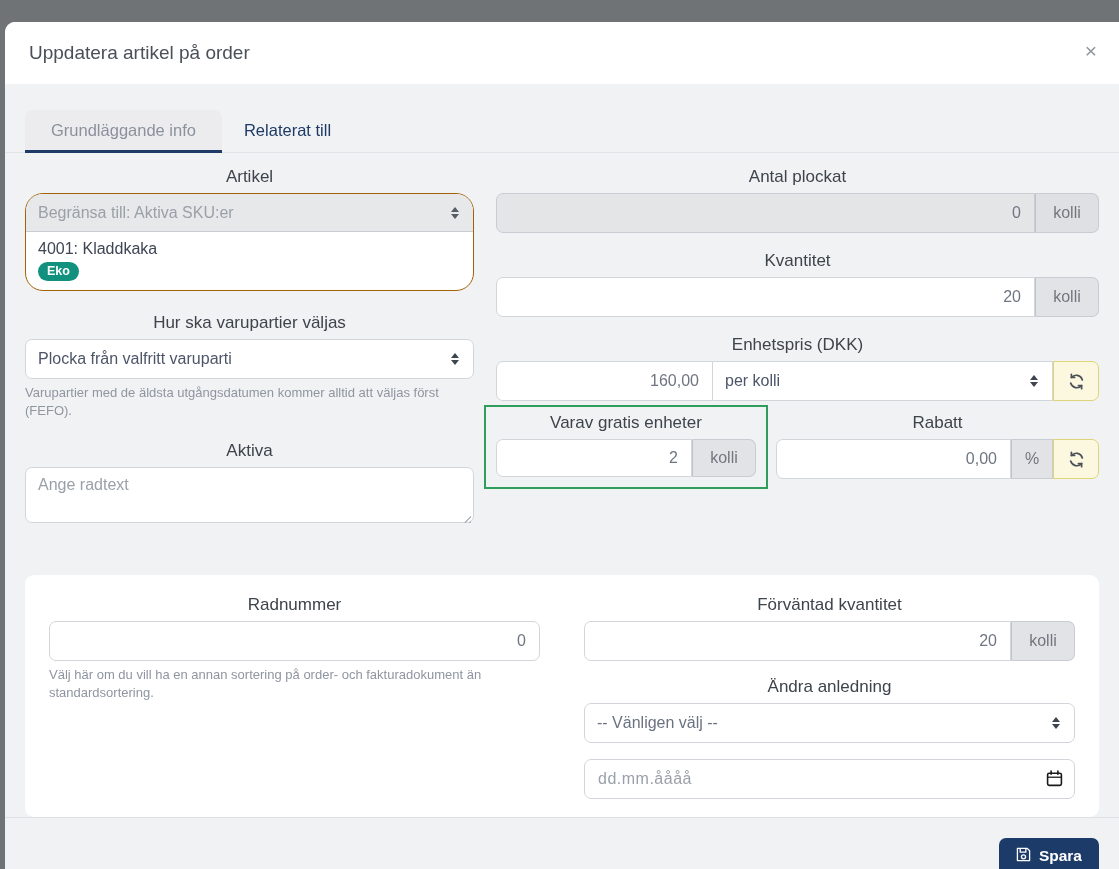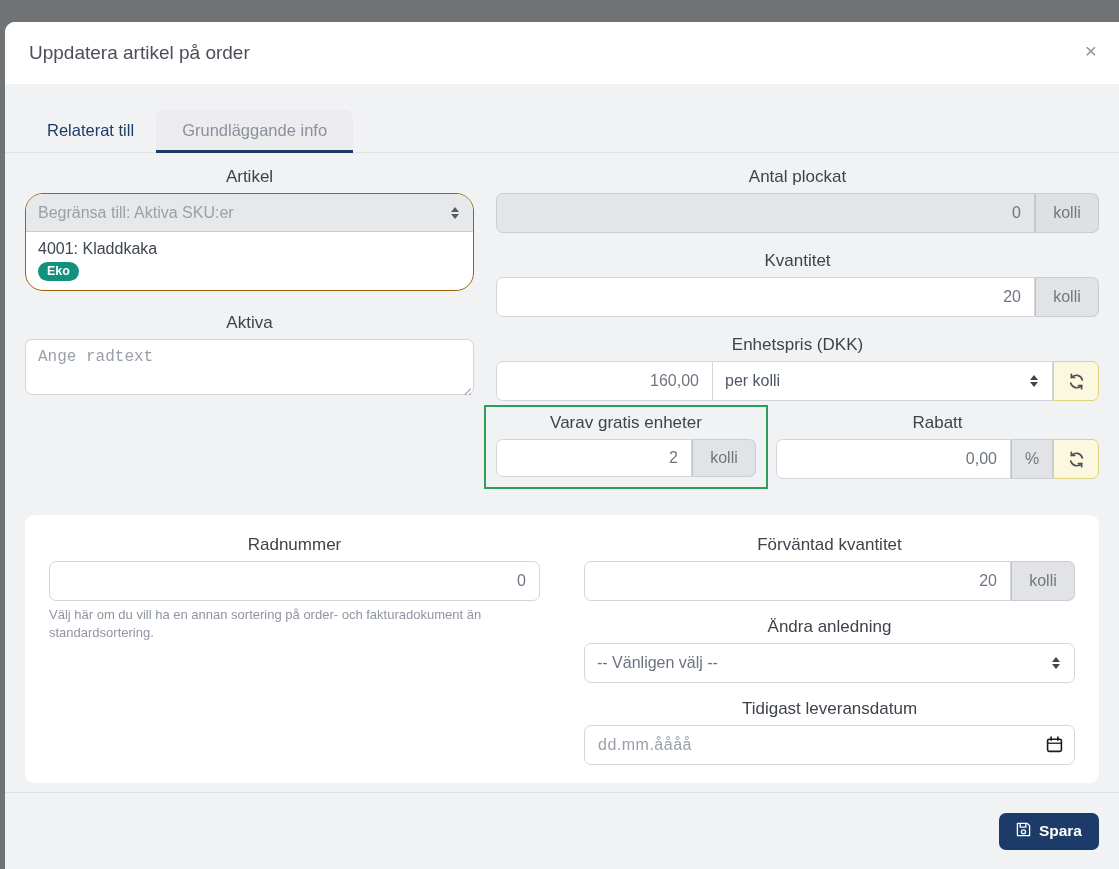--- a/index.html
+++ b/index.html
@@ -50,21 +50,21 @@
          cursor:pointer; }
   .sel .sorticon { margin-left:auto; }
 
   .sorticon { width:12px; height:14px; flex:none; }
   .sorticon svg { display:block; }
 
   
   .ta-wrap { position:relative; }
   textarea { width:100%; height:56px; border:1px solid #d2d6db; border-radius:7px;
              padding:8px 12px; font-size:16px; color:#3e4553; resize:none;
-             font-family:Liberation Mono, monospace; }
+             font-family:Liberation Sans, sans-serif; }
   textarea::placeholder { color:#9aa0aa; }
   .grip { position:absolute; right:3px; bottom:4px; width:10px; height:10px;
           background:repeating-linear-gradient(135deg,transparent 0 2px,#b4b9bf 2px 3.5px);
           clip-path:polygon(100% 0,100% 100%,0 100%); }
 
   
   .igroup { display:flex; height:40px; }
   .igroup input { flex:1; min-width:0; border:1px solid #d2d6db; border-radius:7px 0 0 7px;
                   text-align:right; padding:0 13px; font-size:16px; color:#6f7581;
                   background:#fff; font-family:"Liberation Sans","DejaVu Sans",sans-serif; }
@@ -120,22 +120,22 @@
 <body>
 
 <div class="modal">
 
   <div class="mheader">
     <div class="mtitle">Uppdatera artikel på order</div>
     <button class="mclose"><span>×</span></button>
   </div>
 
   <div class="tabbar">
+    <div class="tab active">Grundläggande info</div>
     <div class="tab inactive">Relaterat till</div>
-    <div class="tab active">Grundläggande info</div>
   </div>
 
   <div class="formgrid">
 
     <div>
 
       <div class="grp">
         <span class="lbl">Artikel</span>
         <div class="artwidget">
           <div class="artfilter">
@@ -147,20 +147,33 @@
                 </svg>
             </span>
           </div>
           <div class="artbody">
             <div class="artname">4001: Kladdkaka</div>
             <span class="badge">Eko</span>
           </div>
         </div>
       </div>
 
+      <div class="grp">
+        <span class="lbl">Hur ska varupartier väljas</span>
+        <div class="sel">
+          <span>Plocka från valfritt varuparti</span>
+          <span class="sorticon">
+            <svg width="12" height="14" viewBox="0 0 12 14">
+                <path d="M6 1l4 5H2z" fill="#3f4550"></path>
+                <path d="M6 13L2 8h8z" fill="#3f4550"></path>
+              </svg>
+          </span>
+        </div>
+        <div class="help">Varupartier med de äldsta utgångsdatumen kommer alltid att väljas först (FEFO).</div>
+      </div>
 
       <div class="grp">
         <span class="lbl">Aktiva</span>
         <div class="ta-wrap">
           <textarea placeholder="Ange radtext" style=""></textarea>
           <div class="grip"></div>
         </div>
       </div>
 
     </div>
@@ -263,21 +276,20 @@
           <span class="sorticon">
             <svg width="12" height="14" viewBox="0 0 12 14">
                 <path d="M6 1l4 5H2z" fill="#3f4550"></path>
                 <path d="M6 13L2 8h8z" fill="#3f4550"></path>
               </svg>
           </span>
         </div>
       </div>
 
       <div>
-        <span class="lbl">Tidigast leveransdatum</span>
         <div class="datewrap">
           <input placeholder="dd.mm.åååå" style="">
           <span class="calicon">
             <svg width="17" height="17" viewBox="0 0 16 16" fill="none" stroke="#1a1a1a" stroke-width="1.5">
               <rect x="1.5" y="3" width="13" height="11.5" rx="1.5"></rect>
               <path d="M1.5 6.8h13" stroke-width="1.2"></path>
               <path d="M4.8 1v3M11.2 1v3" stroke-linecap="round"></path>
             </svg>
           </span>
         </div>

